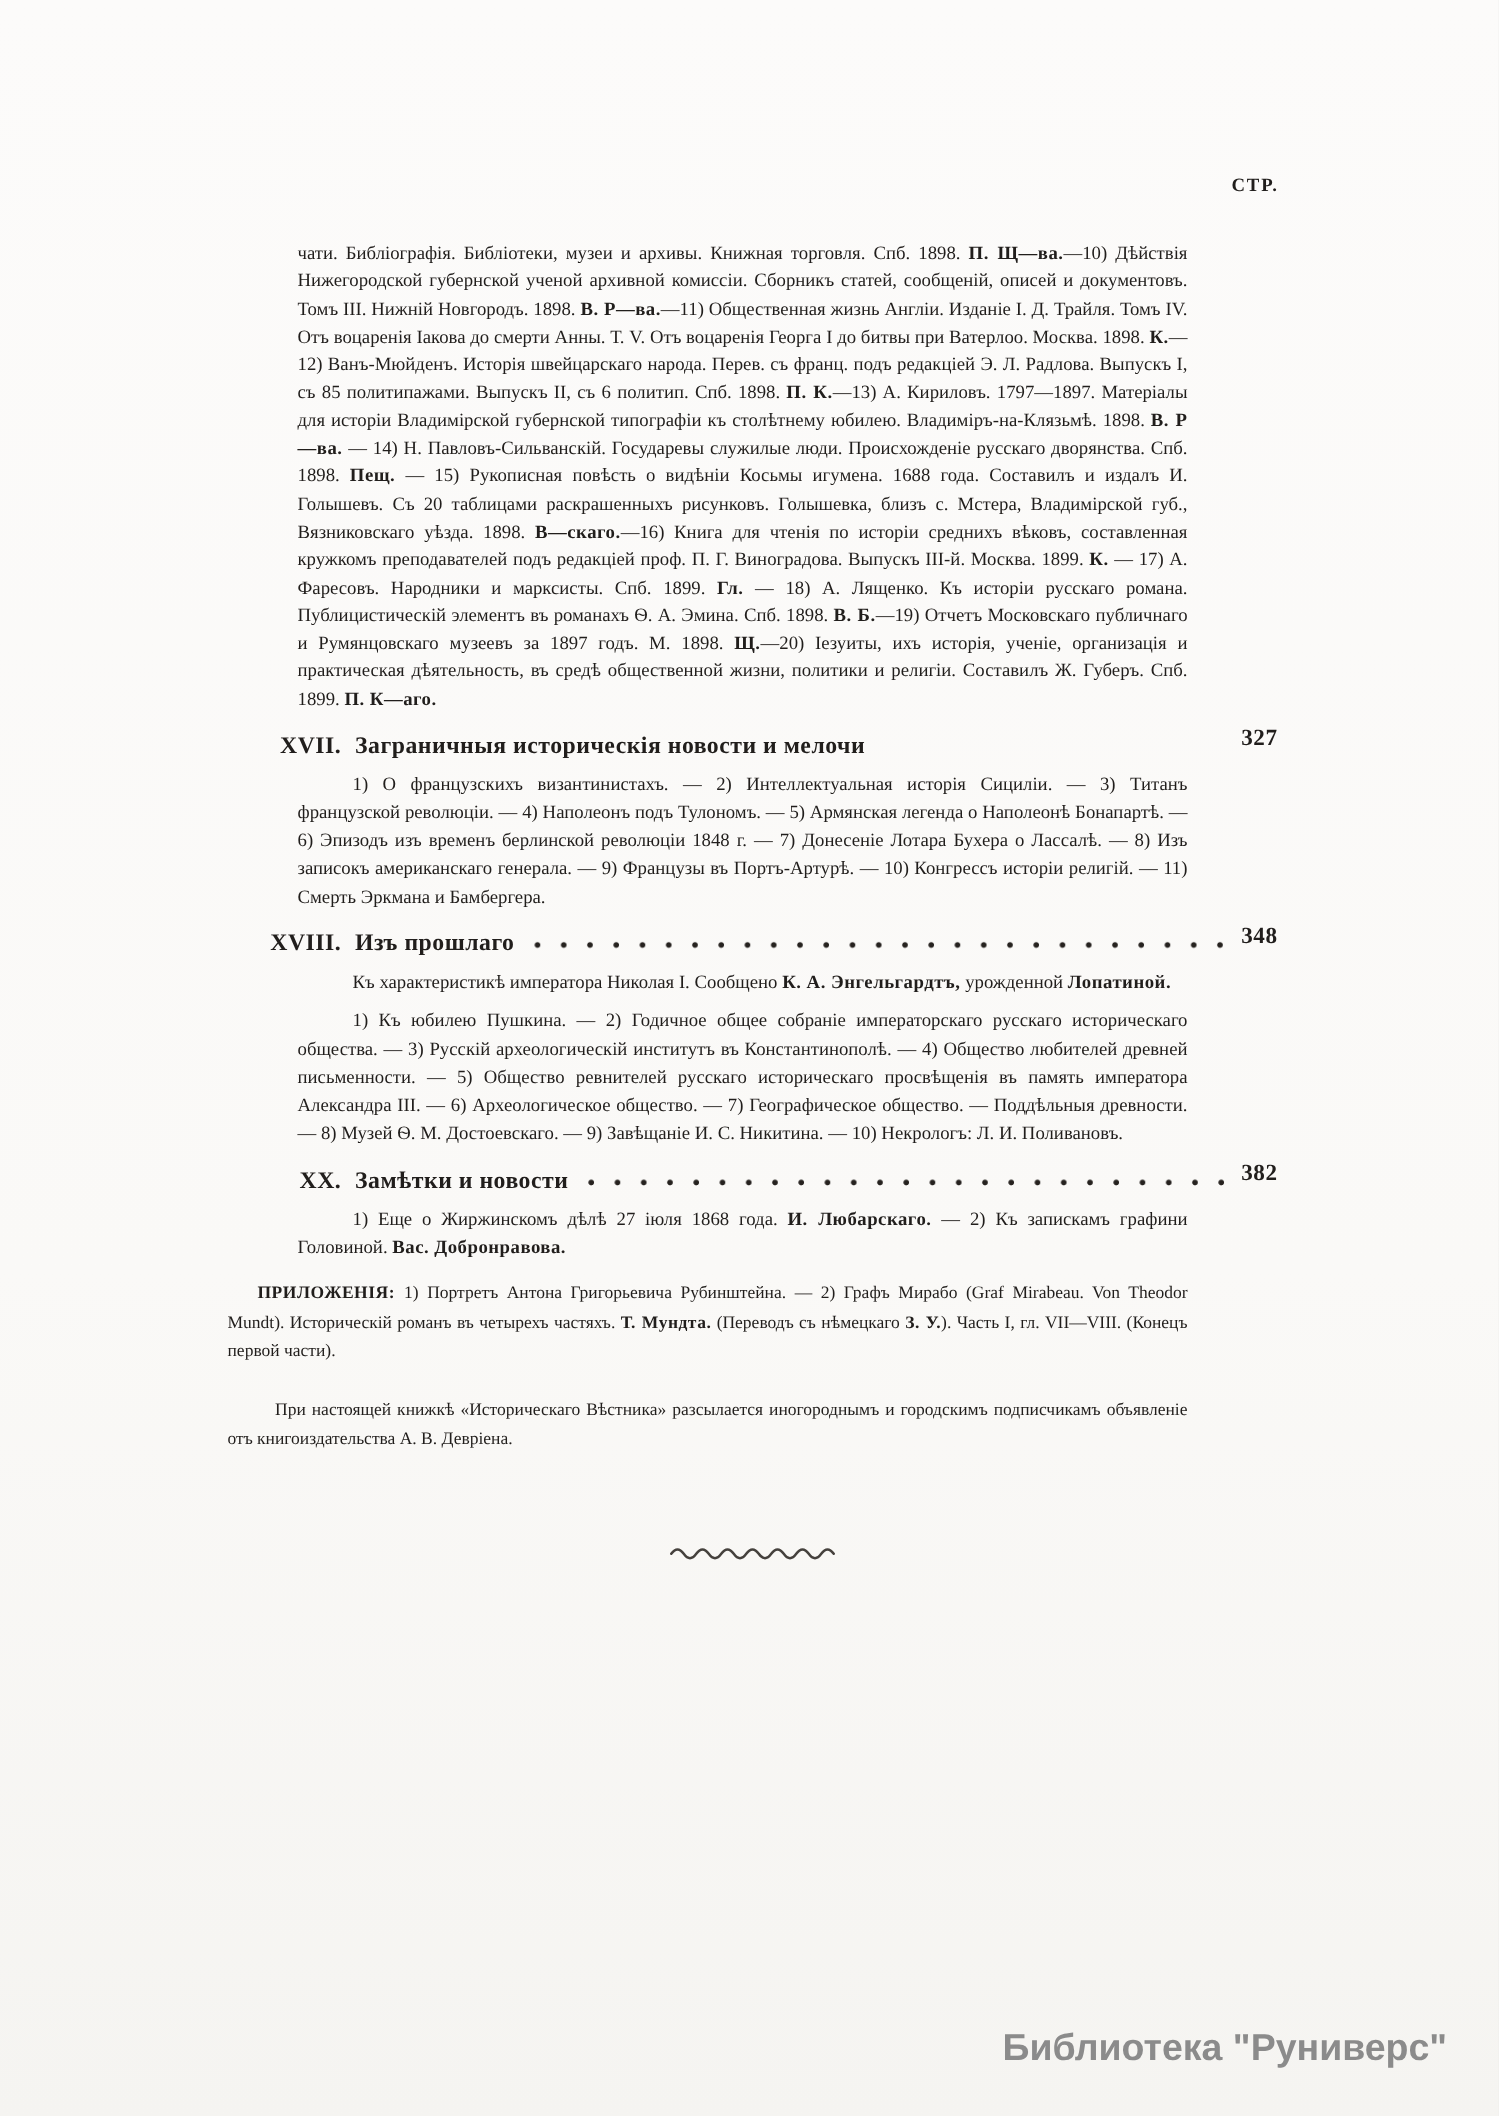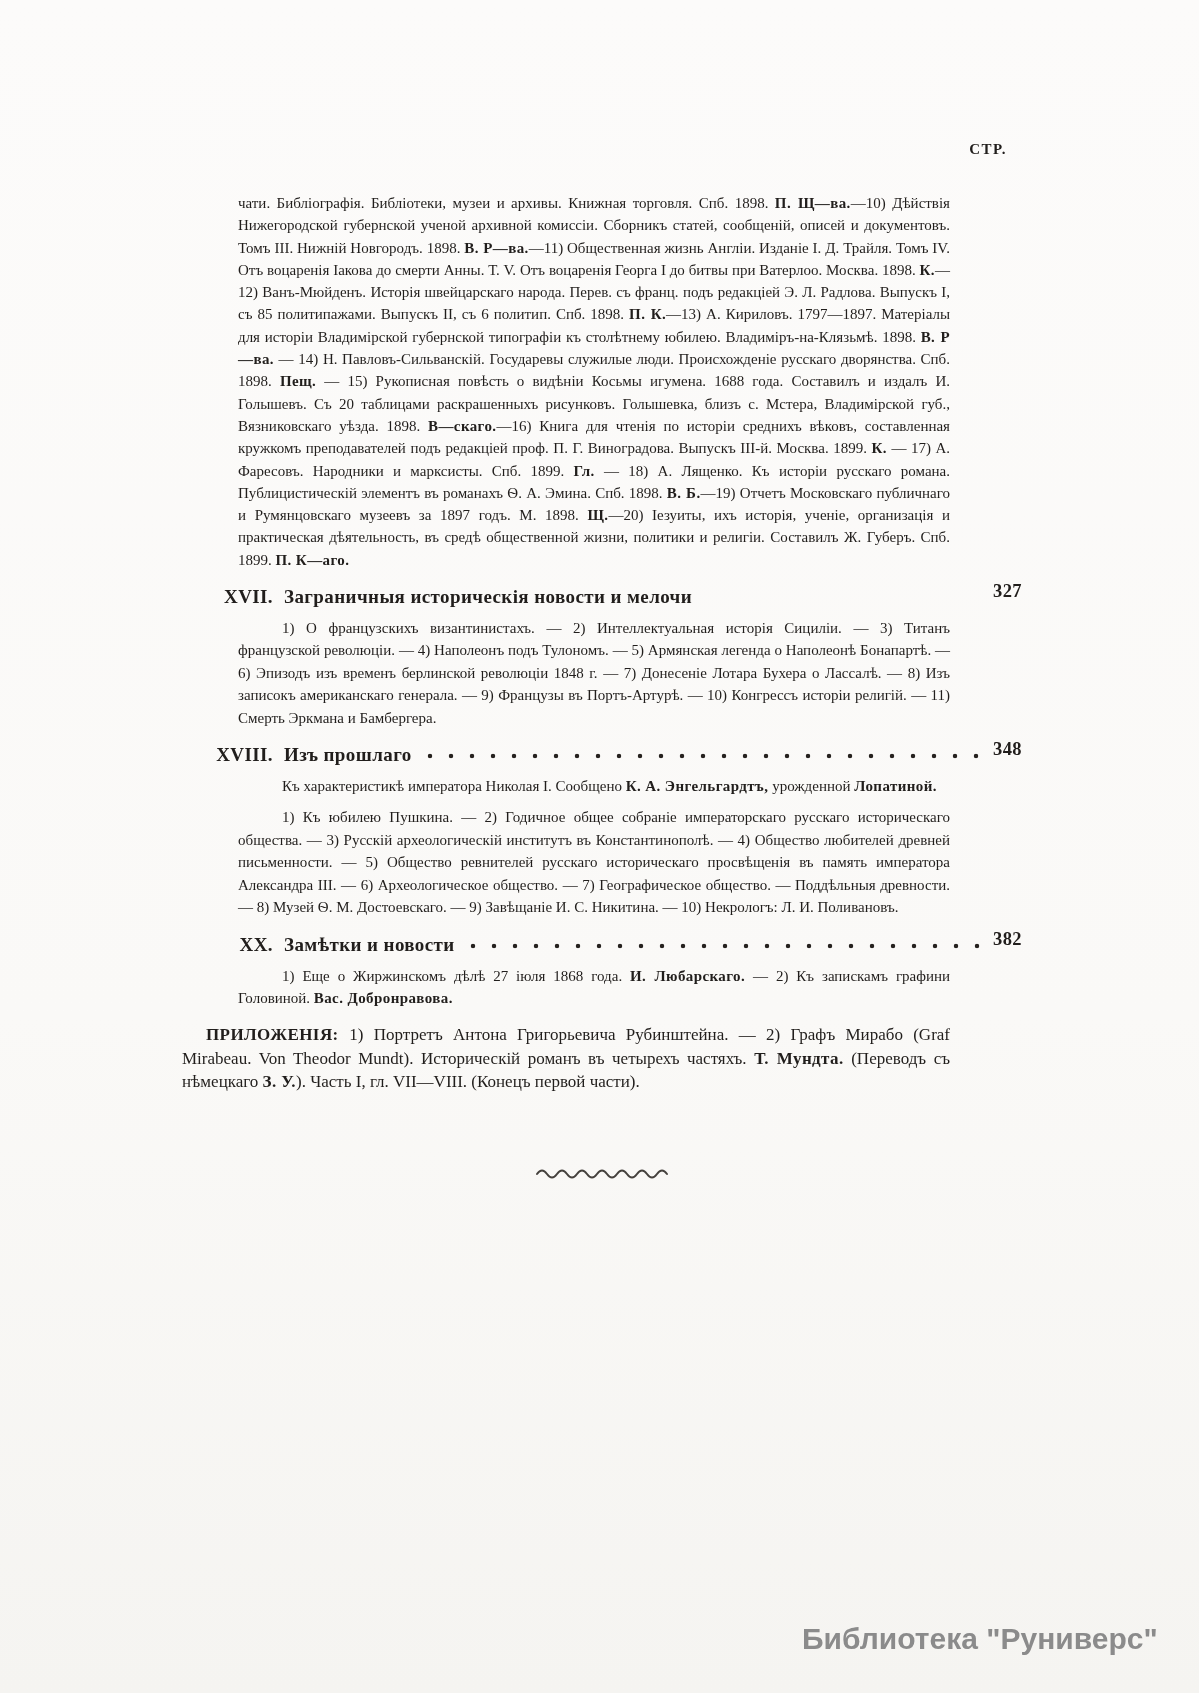--- a/index.html
+++ b/index.html
@@ -9,21 +9,21 @@
     color:#211e1c;
     background:#e9e8e5;
   }
   .page{
     position:relative;
     width:1199px;height:1693px;
     overflow:hidden;
     background:linear-gradient(180deg,#fcfbfa 0%,#faf9f7 60%,#f5f4f1 100%);
   }
   .col-header{
-    position:absolute;top:141px;right:192px;
+    position:absolute;top:141px;right:176px;
     font-size:15px;font-weight:bold;letter-spacing:1.5px;
   }
   .content{
     position:absolute;left:182px;top:12px;width:840px;
   }
   .body-par{
     margin:0 0 0 56px;width:712px;
     font-size:15px;line-height:22.3px;
     text-align:justify;
   }
@@ -48,21 +48,21 @@
     background-image:radial-gradient(circle at 4px 4px,#26221f 1.9px,rgba(0,0,0,0) 2.6px);
     background-size:21px 9px;background-repeat:repeat-x;
   }
   .spacer{flex:1 1 auto;}
   .pagenum{
     flex:none;font-size:18.5px;font-weight:bold;
     transform:translateY(-6px);
   }
   .wide-par{
     margin:14px 0 0 0;width:768px;
-    font-size:17px;line-height:23.4px;
+    font-size:14px;line-height:23.4px;
     text-align:justify;text-indent:24px;
   }
   .notice{margin-top:23px;text-indent:38px;}
   .squiggle{display:block;margin:72px 0 0 352px;}
   .watermark{
     position:absolute;left:802px;top:1622px;
     font-family:"Liberation Sans","DejaVu Sans",sans-serif;
     font-size:30px;font-weight:600;color:#8b8b8b;
     white-space:nowrap;
   }
@@ -100,20 +100,21 @@
       <span class="numeral">XX.</span>
       <span class="toc-title">Замѣтки и новости</span>
       <span class="leader"></span>
       <span class="pagenum">382</span>
     </div>
     <p class="annot"><span>1) Еще о Жиржинскомъ дѣлѣ 27 іюля 1868 года. </span><span class="b">И. Любарскаго.</span><span> — 2) Къ запискамъ графини Головиной. </span><span class="b">Вас. Добронравова.</span></p>
 
 
     <p class="wide-par"><span class="b">ПРИЛОЖЕНІЯ: </span><span>1) Портретъ Антона Григорьевича Рубинштейна. — 2) Графъ Мирабо (Graf Mirabeau. Von Theodor Mundt). Историческій романъ въ четырехъ частяхъ. </span><span class="b">Т. Мундта.</span><span> (Переводъ съ нѣмецкаго </span><span class="b">З. У.</span><span>). Часть I, гл. VII—VIII. (Конецъ первой части).</span></p>
 
+    <p class="wide-par notice"><span>При настоящей книжкѣ «Историческаго Вѣстника» разсылается иногороднымъ и городскимъ подписчикамъ объявленіе отъ книгоиздательства А. В. Девріена.</span></p>
 
     <svg class="squiggle" width="140" height="14" viewBox="0 0 140 14">
       <path d="M3 8 q5 -7 10 0 t10 0 t10 0 t10 0 t10 0 t10 0 t10 0 t10 0 t10 0 t10 0 t10 0 t10 0 t10 0" fill="none" stroke="#45413d" stroke-width="2" stroke-linecap="round"></path>
     </svg>
 
   </div>
 
   <div class="watermark">Библиотека "Руниверс"</div>
 
 </div>

